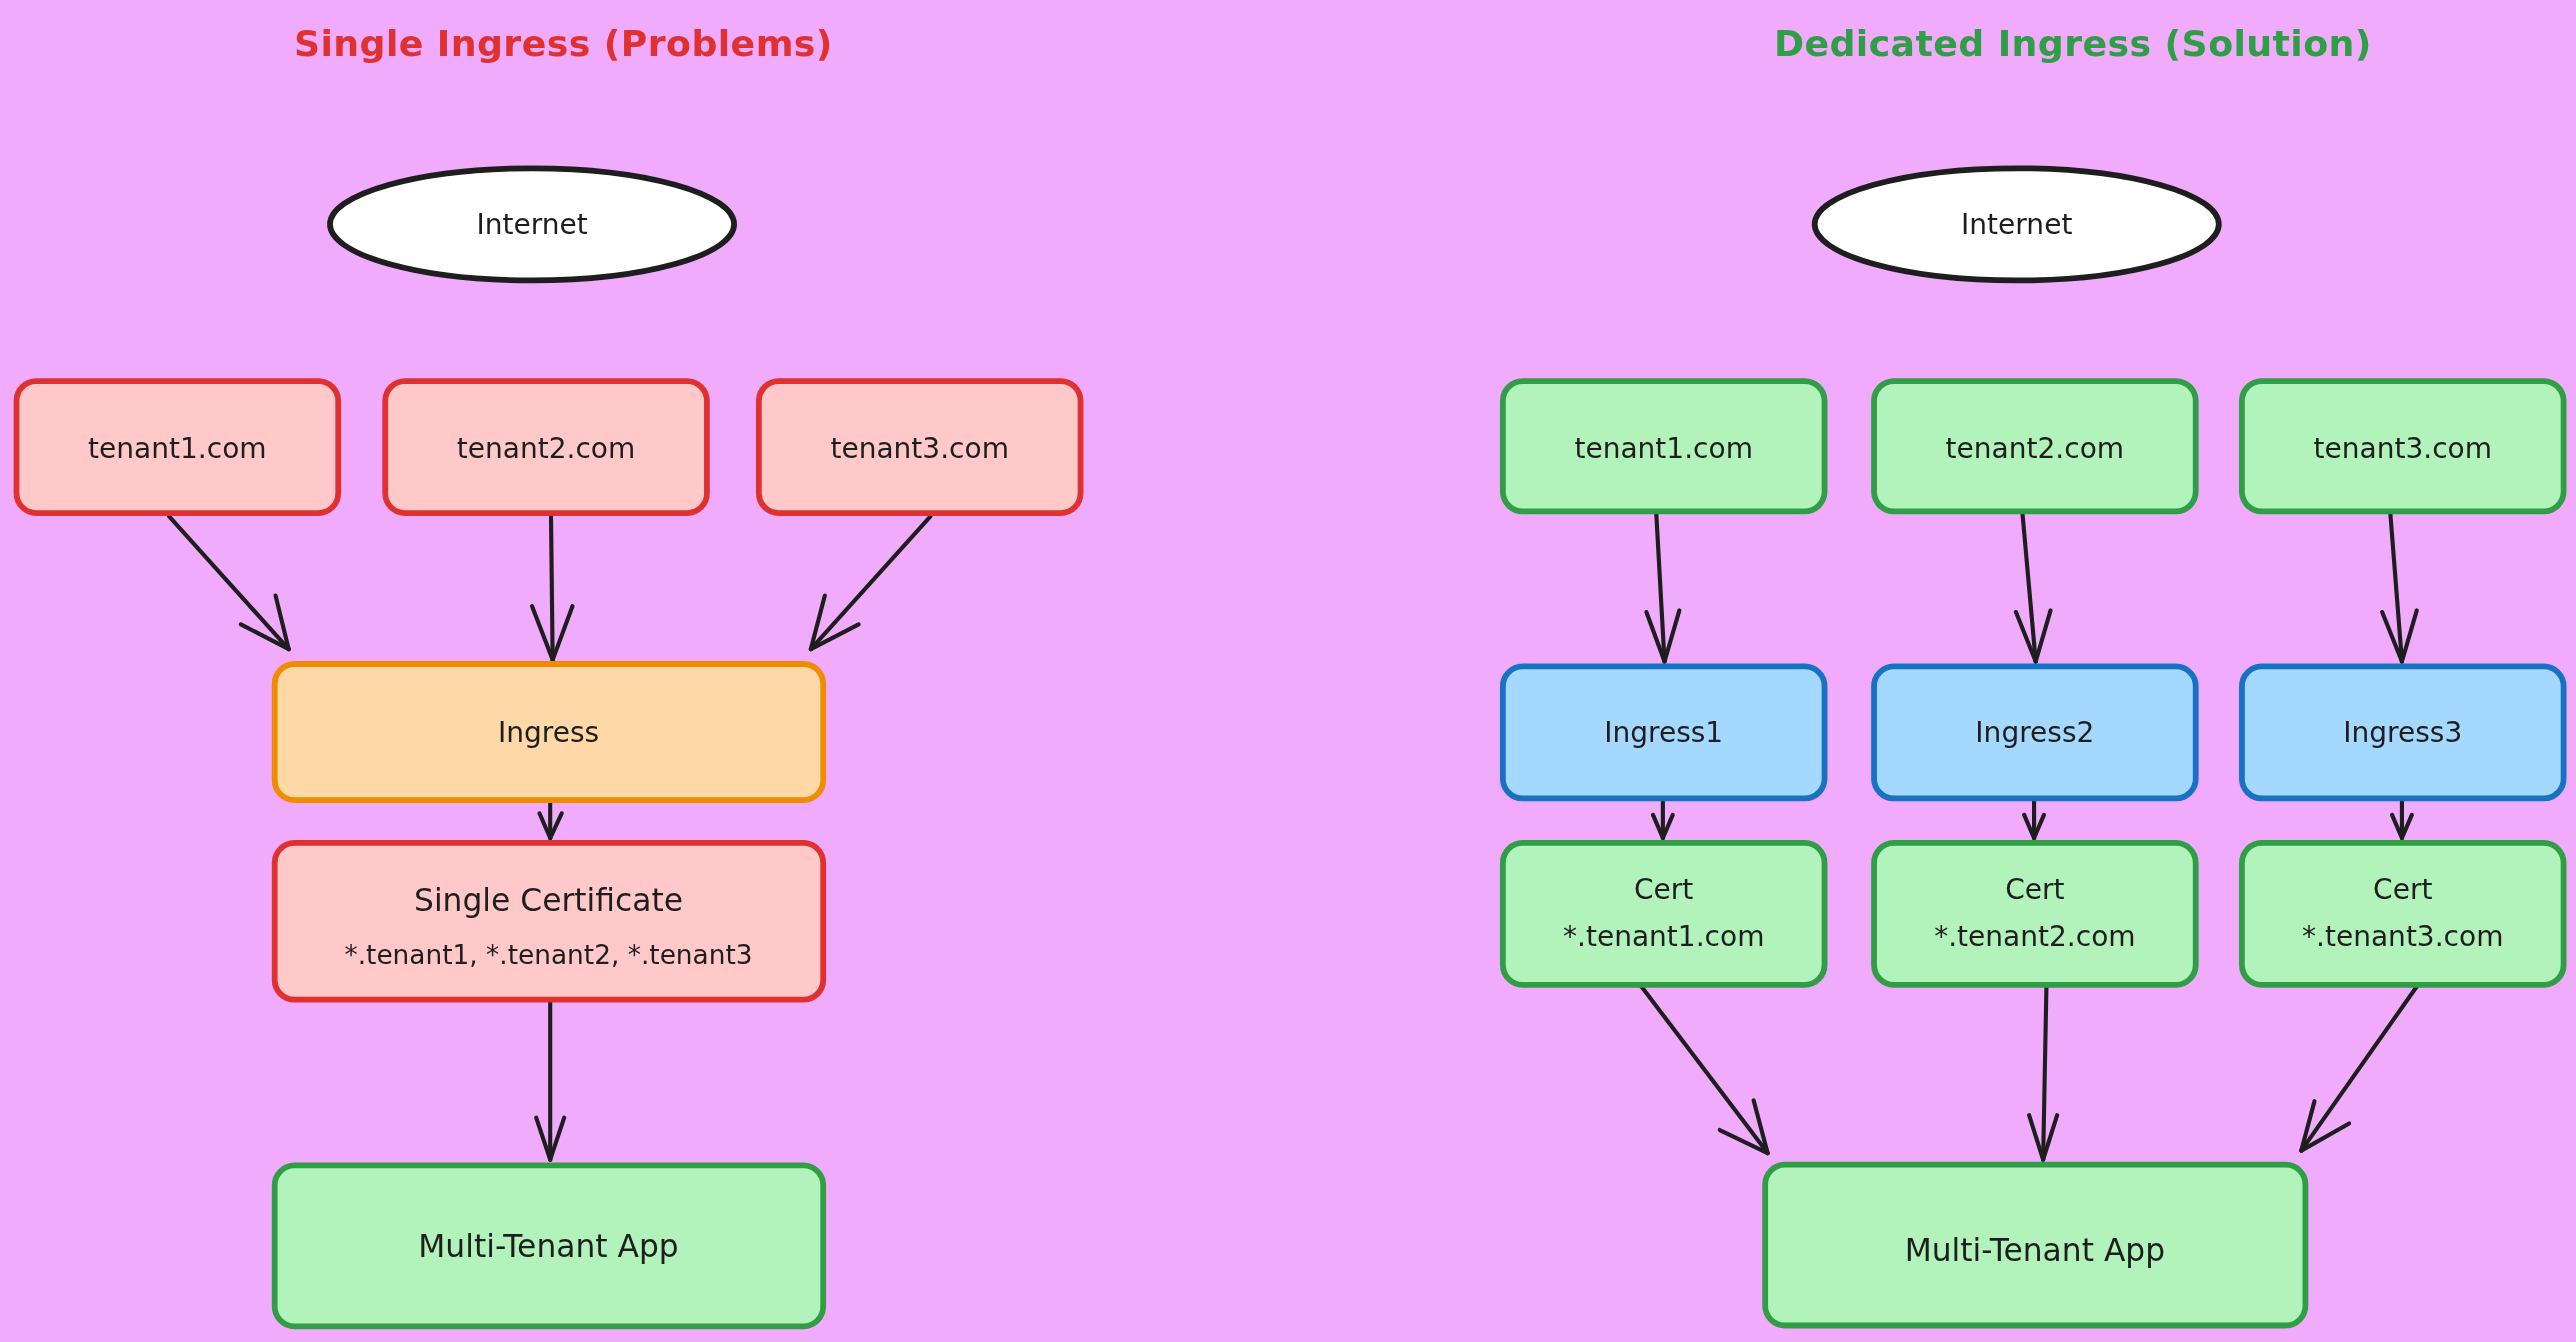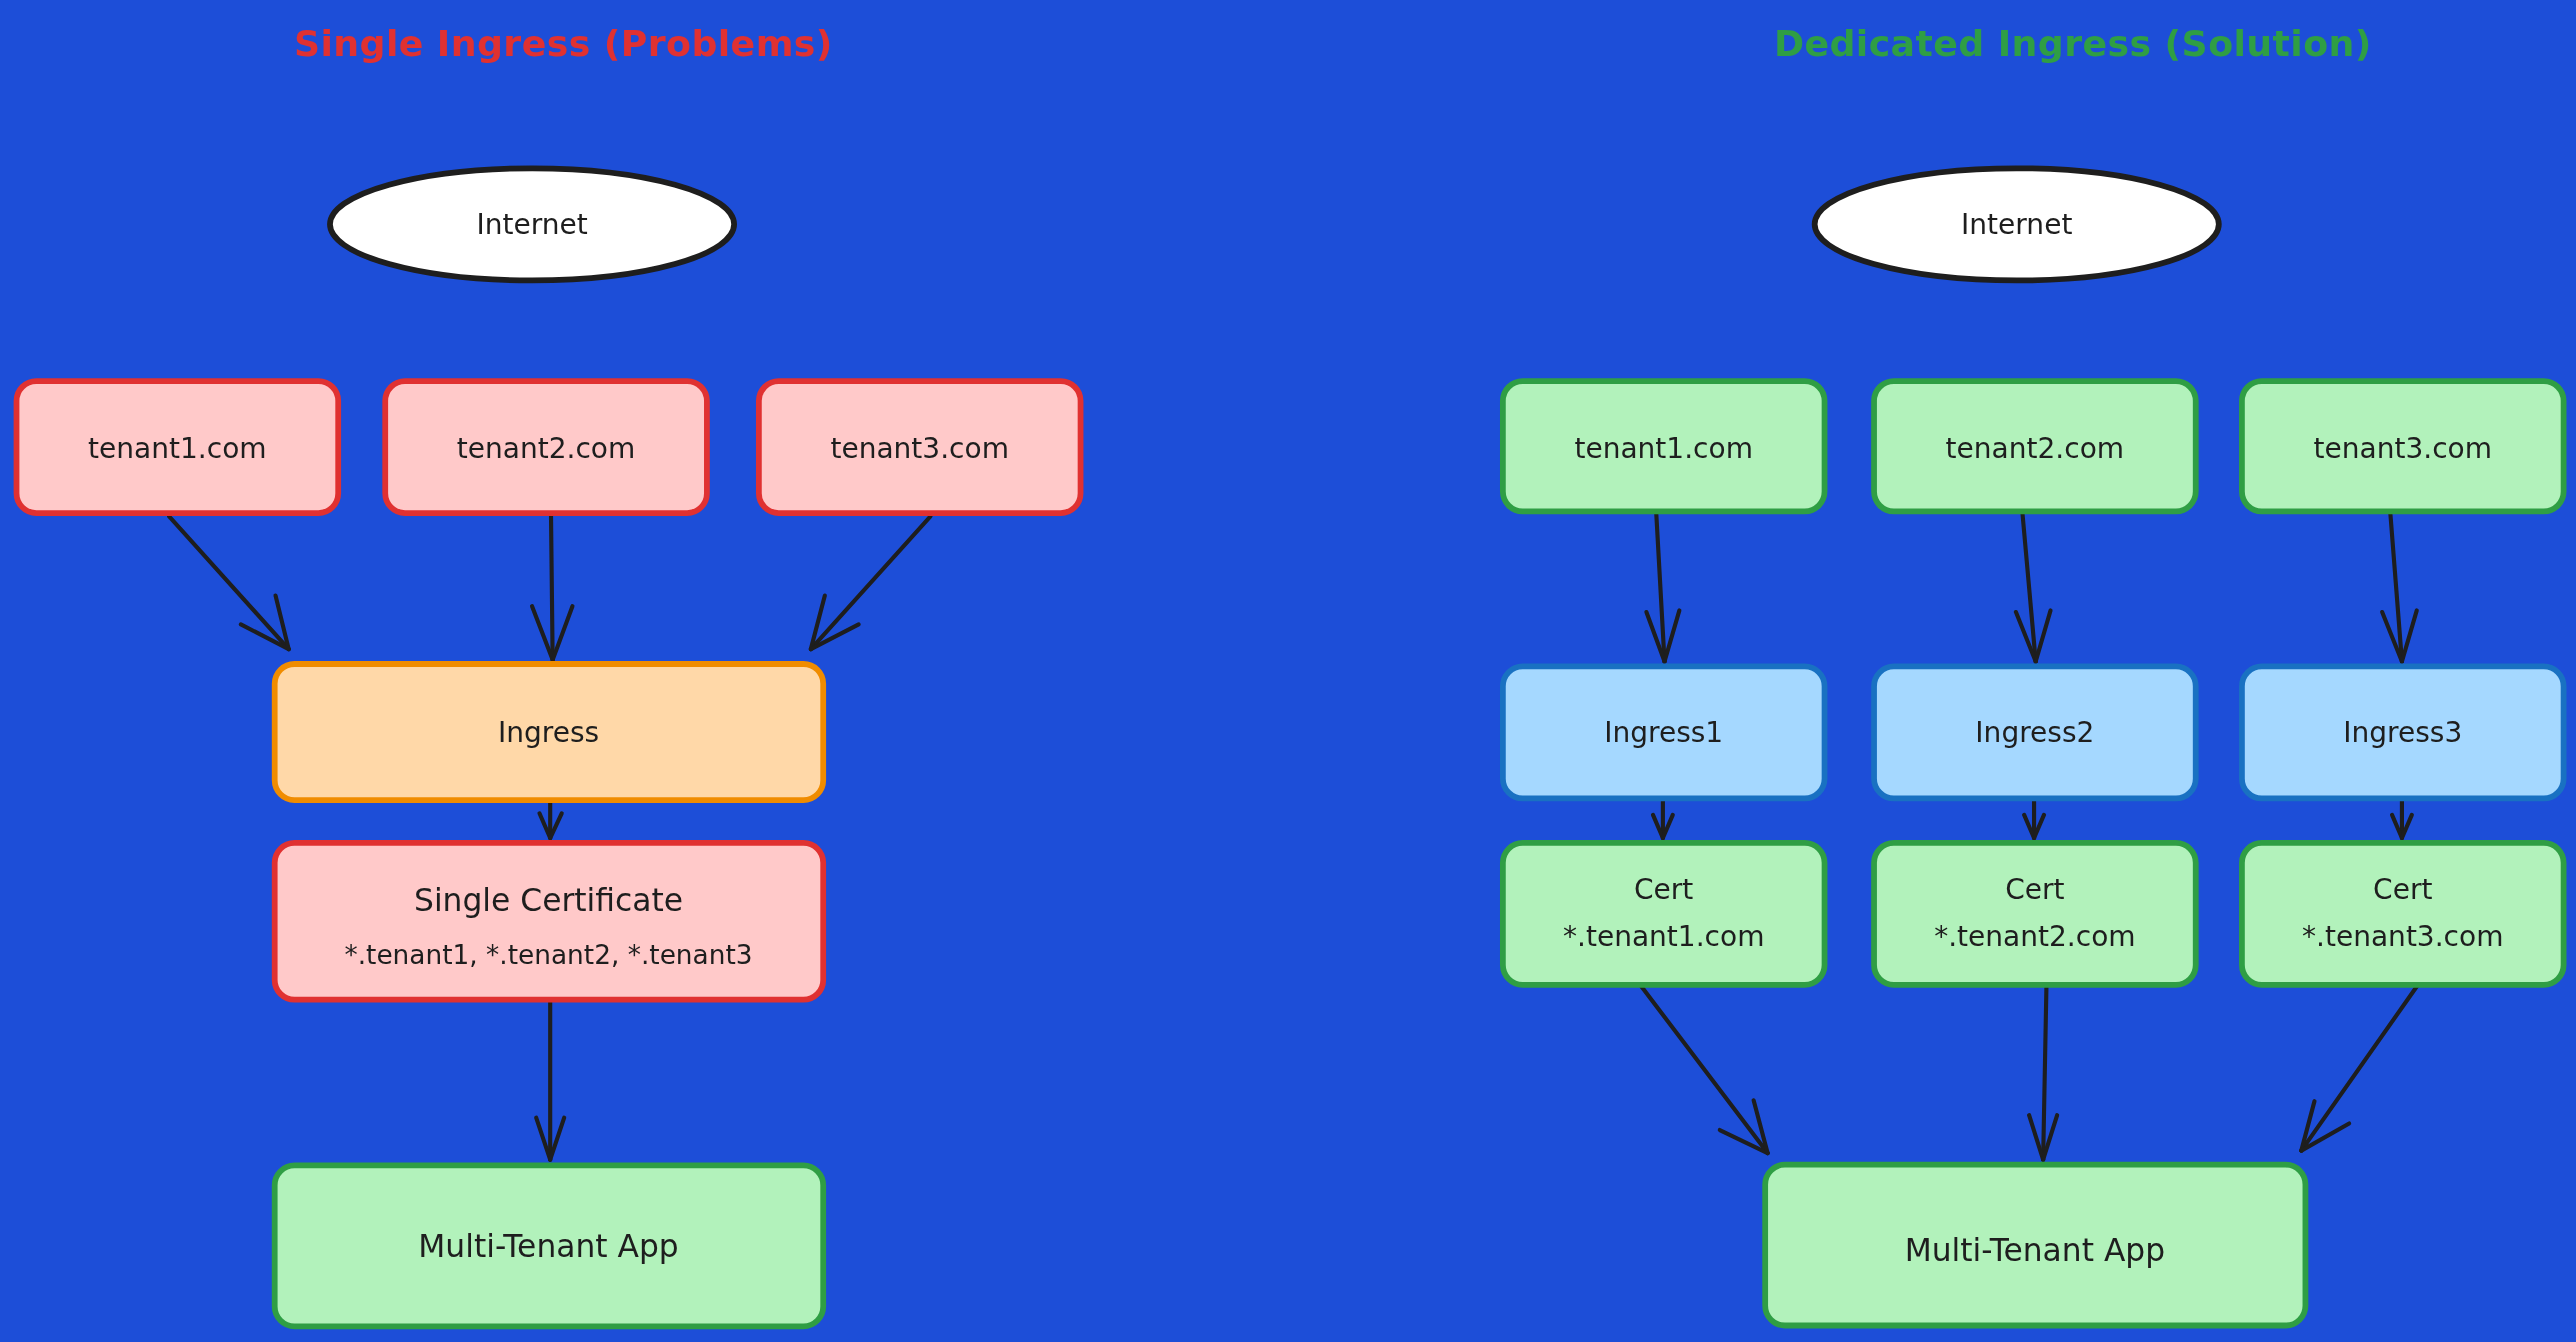--- a/index.html
+++ b/index.html
@@ -11,21 +11,21 @@
   body {
     width: 2576px;
     height: 1342px;
     overflow: hidden;
     font-family: "DejaVu Sans", sans-serif;
   }
   #diagram-root {
     position: relative;
     width: 2576px;
     height: 1342px;
-    background: #1d4ed8;
+    background: #f0abfc;
   }
   svg#diagram-svg {
     position: absolute;
     top: 0; left: 0;
     width: 2576px;
     height: 1342px;
     display: block;
   }
   .panel-title {
     font-family: "DejaVu Sans", sans-serif;

